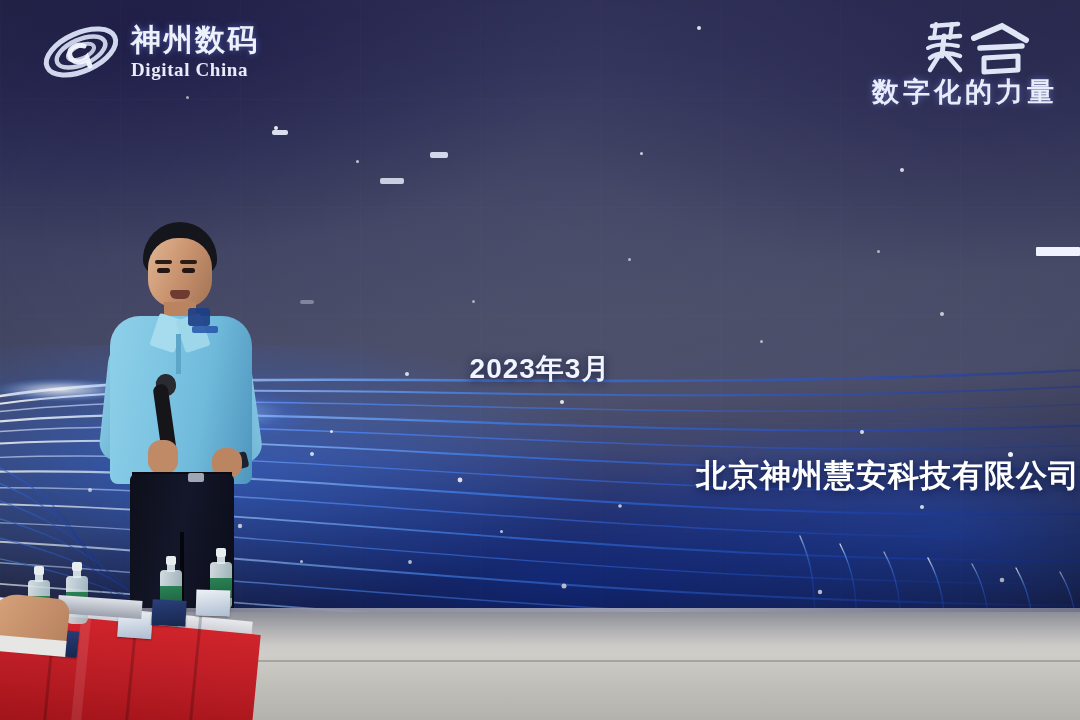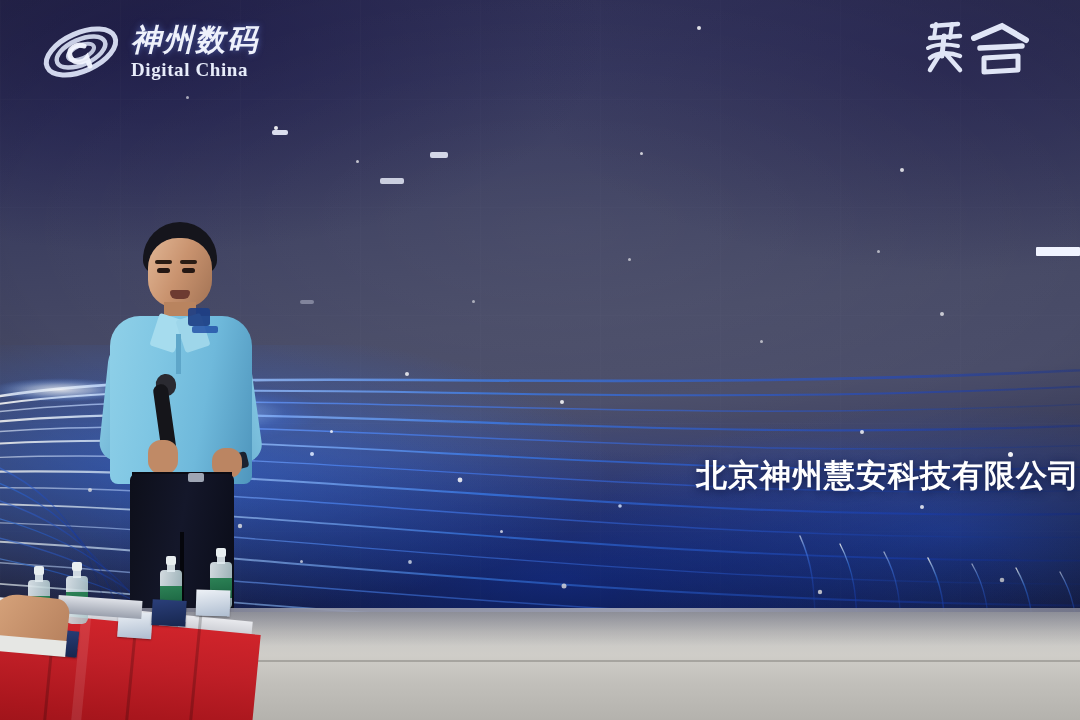--- a/index.html
+++ b/index.html
@@ -62,21 +62,21 @@
 
   
   .particle{position:absolute;background:#fff;border-radius:50%;}
   .dash{position:absolute;background:#eef2ff;border-radius:2px;}
 
   
   .logo-left{position:absolute;left:40px;top:16px;display:flex;align-items:center;gap:9px;}
   .swoosh{width:82px;height:72px;flex:0 0 auto;}
   .logo-left-text{display:flex;flex-direction:column;line-height:1;}
   .dc-cn{font-size:30px;font-weight:700;color:#eef1fb;letter-spacing:2px;
-         text-shadow:0 0 6px rgba(120,150,255,.5);font-style:italic;}
+         text-shadow:0 0 6px rgba(120,150,255,.5);}
   .dc-en{font-size:19px;font-weight:700;color:#e7ecfa;letter-spacing:.6px;margin-top:5px;
          font-family:"Liberation Serif","DejaVu Serif",serif;}
 
   .logo-right{position:absolute;right:22px;top:14px;text-align:right;}
   .calli{display:block;height:66px;width:135px;margin-left:auto;position:relative;}
   .calli svg{position:absolute;right:8px;top:0;}
   .slogan{font-size:27px;font-weight:700;color:#e9edfb;letter-spacing:4px;margin-top:-6px;
           text-shadow:0 0 7px rgba(130,160,255,.45);}
 
   
@@ -286,20 +286,21 @@
       <span class="particle" style="left:920px;top:505px;width:4px;height:4px;opacity:.8"></span>
       <span class="particle" style="left:500px;top:530px;width:3px;height:3px;opacity:.7"></span>
       <span class="particle" style="left:300px;top:560px;width:3px;height:3px;opacity:.65"></span>
       <span class="particle" style="left:1008px;top:452px;width:5px;height:5px;opacity:.95"></span>
       <span class="dash" style="left:300px;top:300px;width:14px;height:4px;opacity:.35"></span>
       <span class="particle" style="left:186px;top:96px;width:3px;height:3px;opacity:.6"></span>
     </div>
 
     <span class="edge-dash"></span>
 
+    <div class="slide-date">2023年3月</div>
     <div class="slide-company">北京神州慧安科技有限公司</div>
 
     <div class="logo-left">
       <span class="swoosh">
         <svg viewBox="0 0 82 72" width="82" height="72">
           <g fill="none" stroke="#dbe2f6" stroke-linecap="round">
             <ellipse cx="41" cy="36" rx="37" ry="19" transform="rotate(-24 41 36)" stroke-width="5" opacity=".95"></ellipse>
             <ellipse cx="41" cy="36" rx="26" ry="12.5" transform="rotate(-24 41 36)" stroke-width="4.5" opacity=".9"></ellipse>
             <ellipse cx="41" cy="36" rx="14" ry="6.5" transform="rotate(-24 41 36)" stroke-width="4" opacity=".85"></ellipse>
           </g>
@@ -326,20 +327,21 @@
             <path d="M12,44 C20,38 32,38 42,42" stroke-width="4.5"></path>
             <path d="M22,40 L12,56" stroke-width="4.5"></path>
             <path d="M28,40 L42,56" stroke-width="4.5"></path>
 
             <path d="M56,24 L84,12 L108,26" stroke-width="6"></path>
             <path d="M62,34 L104,32" stroke-width="5.5"></path>
             <path d="M66,44 L66,58 L100,56 L100,42 L66,44Z" stroke-width="5" stroke-linejoin="round"></path>
           </g>
         </svg>
       </span>
+      <div class="slogan">数字化的力量</div>
     </div>
   </div>
 
   <div class="speaker">
     <span class="sp-hair"></span>
     <span class="sp-face"></span>
     <span class="sp-fshade"></span>
     <span class="sp-brow" style="left:59px"></span>
     <span class="sp-brow" style="left:84px"></span>
     <span class="sp-eye" style="left:61px"></span>

